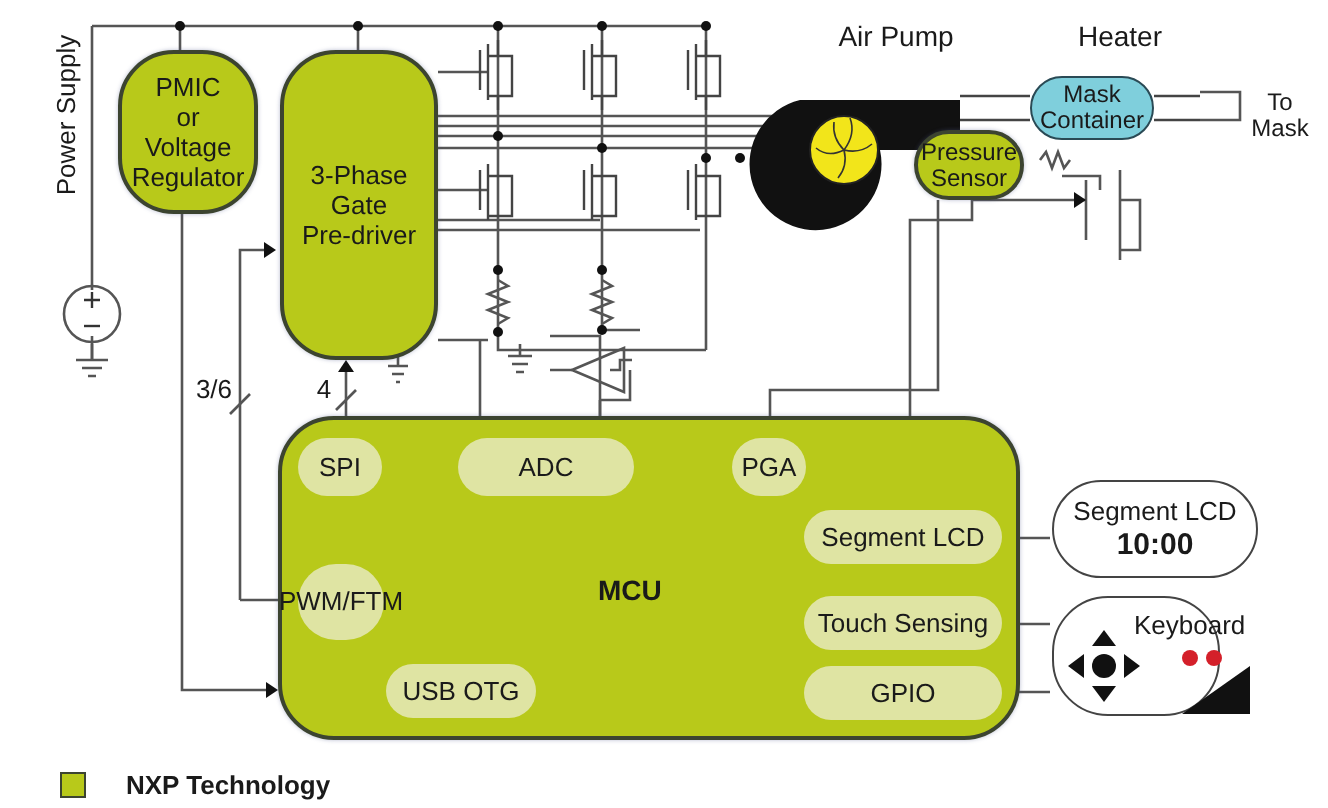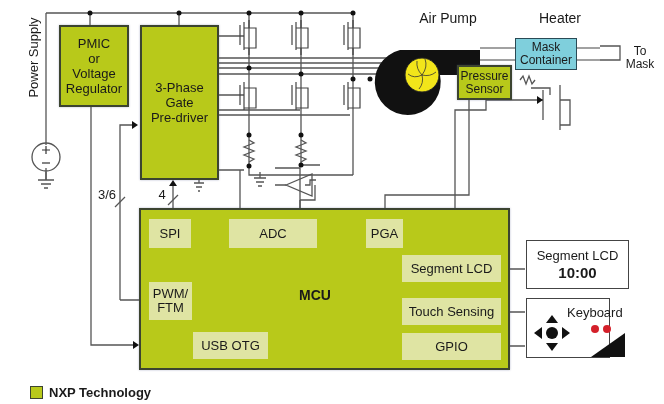--- a/index.html
+++ b/index.html
@@ -1,23 +1,23 @@
 <!DOCTYPE html>
 <html><head>
 <meta charset="utf-8">
 <style>
   html,body{margin:0;padding:0;background:#ffffff;}
   body{width:664px;height:404px;position:relative;overflow:hidden;font-family:"Liberation Sans",sans-serif;color:#1a1a1a;}
   svg{position:absolute;left:0;top:0;}
-  .box{position:absolute;box-sizing:border-box;display:flex;align-items:center;justify-content:center;text-align:center;}
+  .box{position:absolute;box-sizing:border-box;display:flex;align-items:center;justify-content:center;text-align:center;border-radius:28px;}
   .green{background:#b8c91a;border:2px solid #3c4430;box-shadow:0 0 2px rgba(80,90,140,0.4);}
   .sub{background:#dfe4a3;font-size:13px;color:#1a1a1a;}
   .t{font-size:13px;line-height:15px;}
   .plain{position:absolute;font-size:13px;text-align:center;line-height:15px;}
-  .legend{position:absolute;left:30px;top:385px;display:flex;align-items:center;gap:6px;font-size:13px;font-weight:bold;}
+  .legend{position:absolute;left:30px;top:385px;display:flex;align-items:center;gap:20px;font-size:13px;font-weight:bold;}
   .legend .sw{width:13px;height:13px;background:#b8c91a;border:1.5px solid #3c4430;box-sizing:border-box;}
 </style>
 </head>
 <body>
 
 <svg width="664" height="404" viewBox="0 0 664 404">
   <g stroke="#555" stroke-width="1.3" fill="none">
 
     <path d="M46 13 H 355"></path>
     <path d="M46 13 V 145"></path>
@@ -163,21 +163,21 @@
   <div>Sensor</div>
 </div>
 
 <div class="box green" style="left:139px;top:208px;width:371px;height:162px;">
   <div style="position:absolute;left:158px;top:77px;font-weight:bold;font-size:14px;">MCU</div>
 </div>
 
 <div class="box sub" style="left:149px;top:219px;width:42px;height:29px;">SPI</div>
 <div class="box sub" style="left:229px;top:219px;width:88px;height:29px;">ADC</div>
 <div class="box sub" style="left:366px;top:219px;width:37px;height:29px;">PGA</div>
-<div class="box sub" style="left:149px;top:282px;width:43px;height:38px;flex-direction:column;line-height:14px;">
+<div class="box sub" style="left:149px;top:282px;width:43px;height:38px;flex-direction:row;line-height:14px;">
   <div>PWM/</div>
   <div>FTM</div>
 </div>
 <div class="box sub" style="left:193px;top:332px;width:75px;height:27px;">USB OTG</div>
 <div class="box sub" style="left:402px;top:255px;width:99px;height:27px;">Segment LCD</div>
 <div class="box sub" style="left:402px;top:298px;width:99px;height:27px;">Touch Sensing</div>
 <div class="box sub" style="left:402px;top:333px;width:99px;height:27px;">GPIO</div>
 
 <div class="box" style="left:526px;top:240px;width:103px;height:49px;border:1.5px solid #444;flex-direction:column;">
   <div style="font-size:13px;line-height:16px;">Segment LCD</div>

